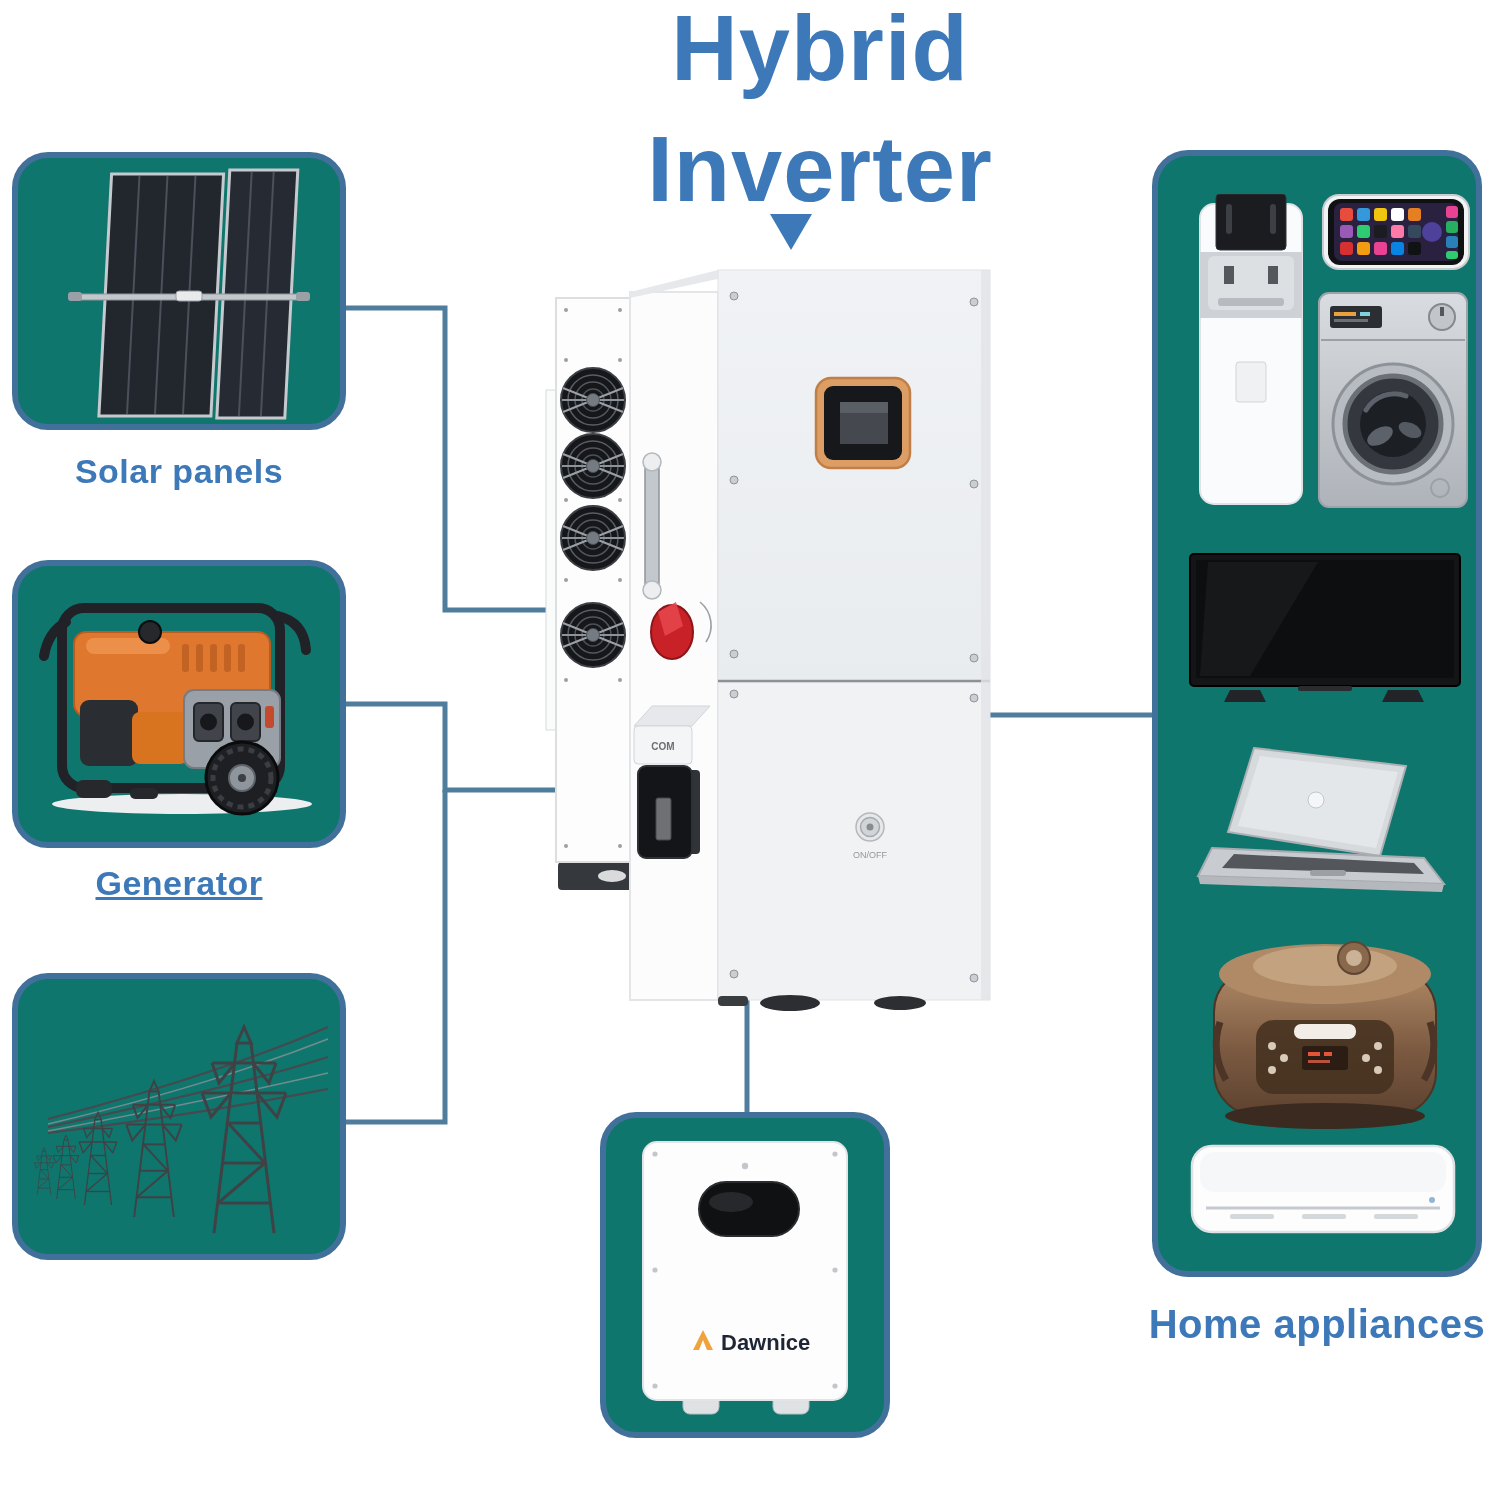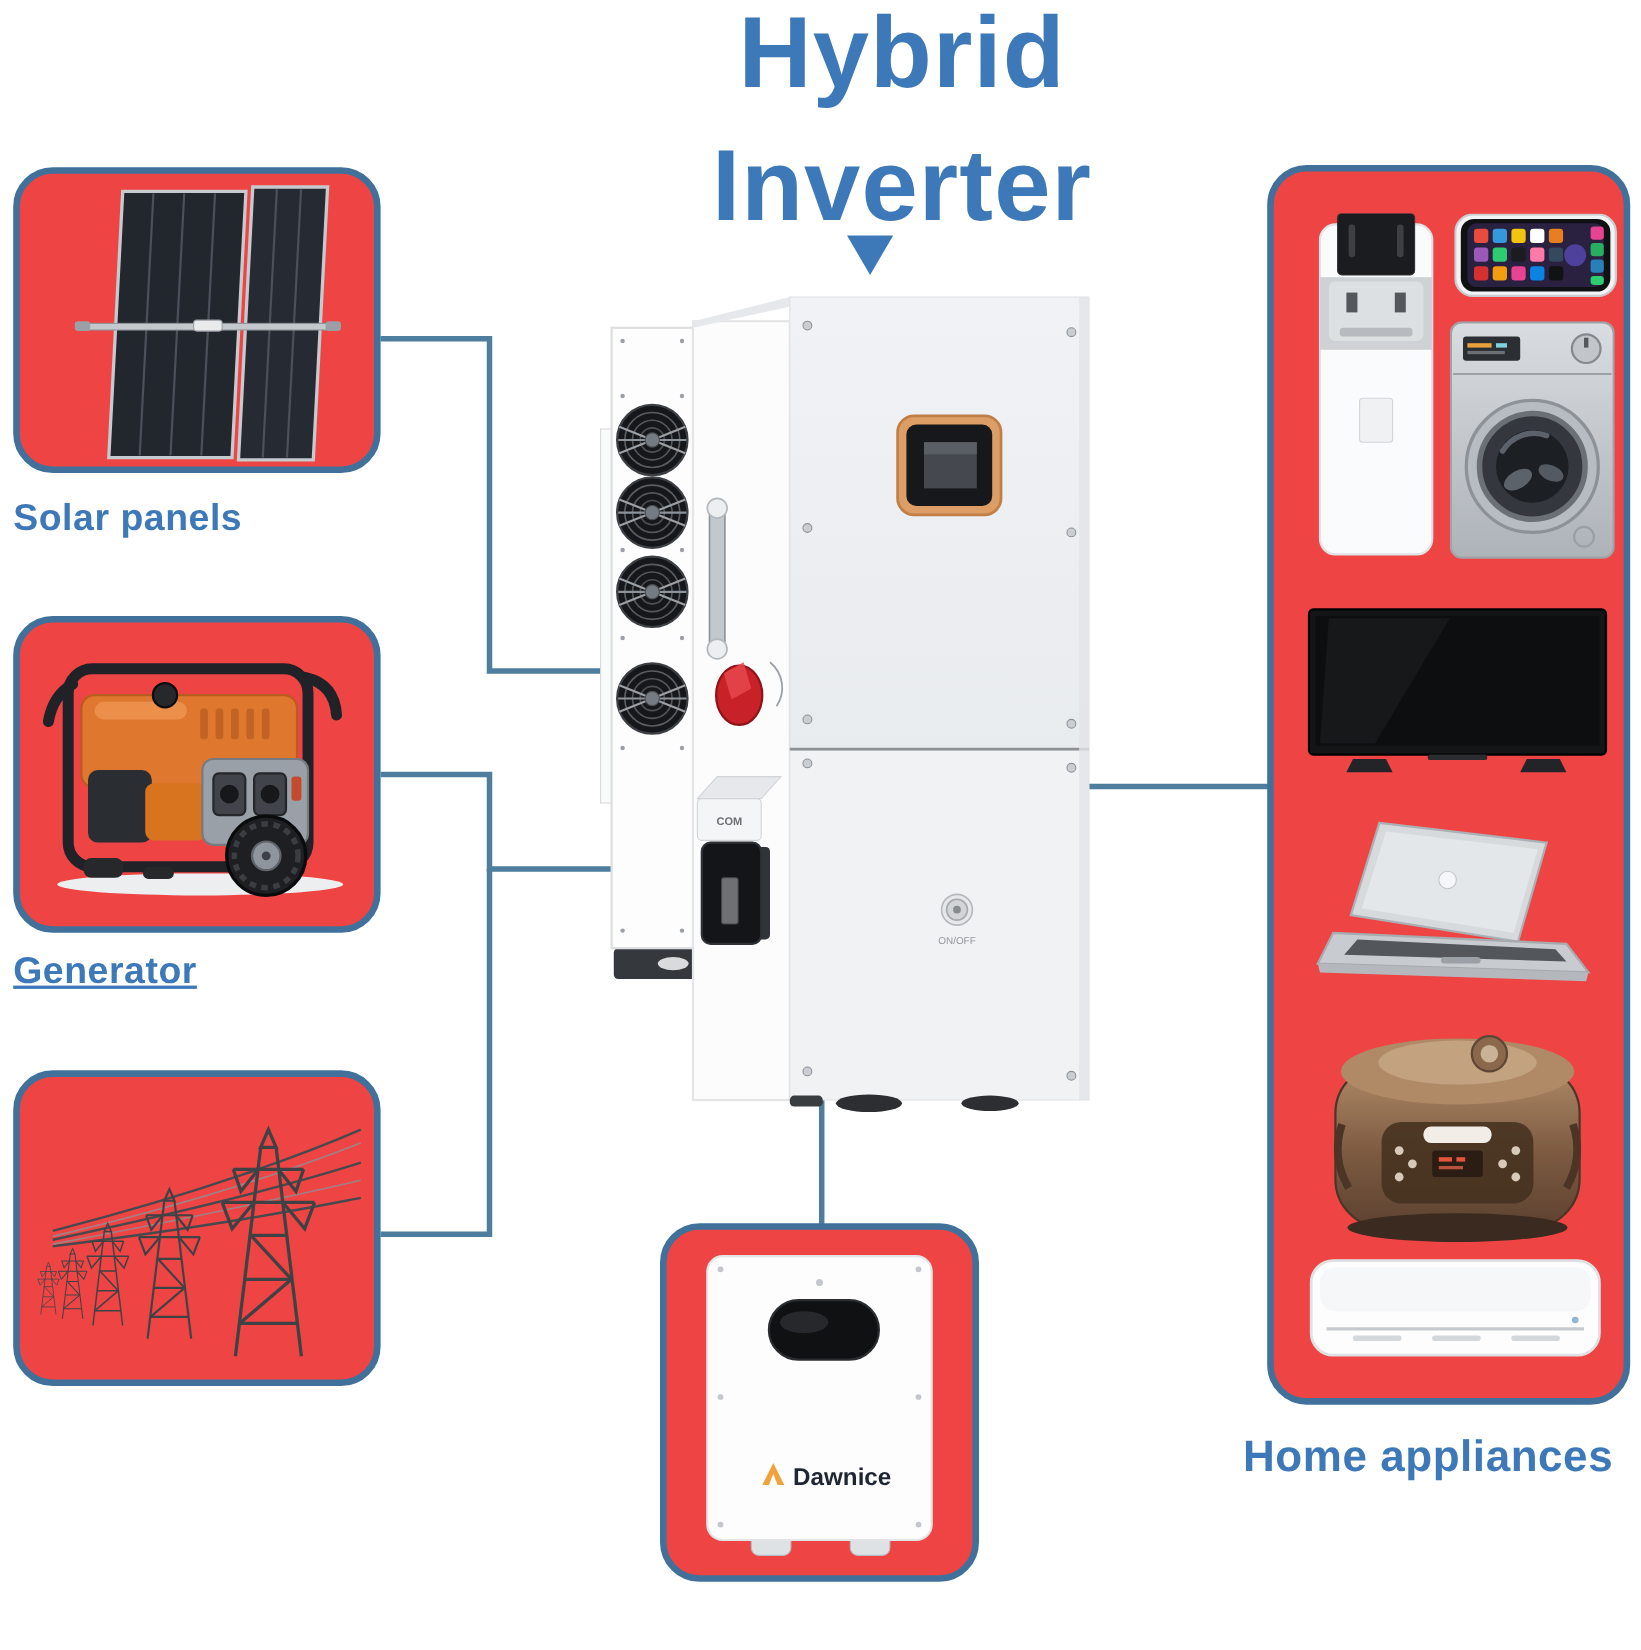--- a/index.html
+++ b/index.html
@@ -2,26 +2,26 @@
 <html><head>
 <meta charset="utf-8">
 <style>
   html,body{margin:0;padding:0;background:#ffffff;}
   .stage{
     position:relative; width:1492px; height:1500px; background:#ffffff;
     font-family:"Liberation Sans",sans-serif; overflow:hidden;
   }
   .conn{position:absolute; left:0; top:0; z-index:1;}
   .box{
-    position:absolute; box-sizing:border-box; background:#ef4444;
+    position:absolute; box-sizing:border-box; background:#0f766e;
     border:6px solid #41719a; border-radius:36px; z-index:2;
   }
   .label{
     position:absolute; z-index:2; color:#3d79b8; font-weight:bold;
-    letter-spacing:.5px;
+    text-align:center; letter-spacing:.5px;
   }
   .label-sm{font-size:34px;}
   .label-lg{font-size:40px;}
   .title{
     position:absolute; left:520px; top:-12px; width:600px; z-index:2;
     color:#3d79b8; font-weight:bold; font-size:92px; text-align:center;
     line-height:1.32; letter-spacing:1px;
   }
   .title span{display:block;}
   .down-arrow{

